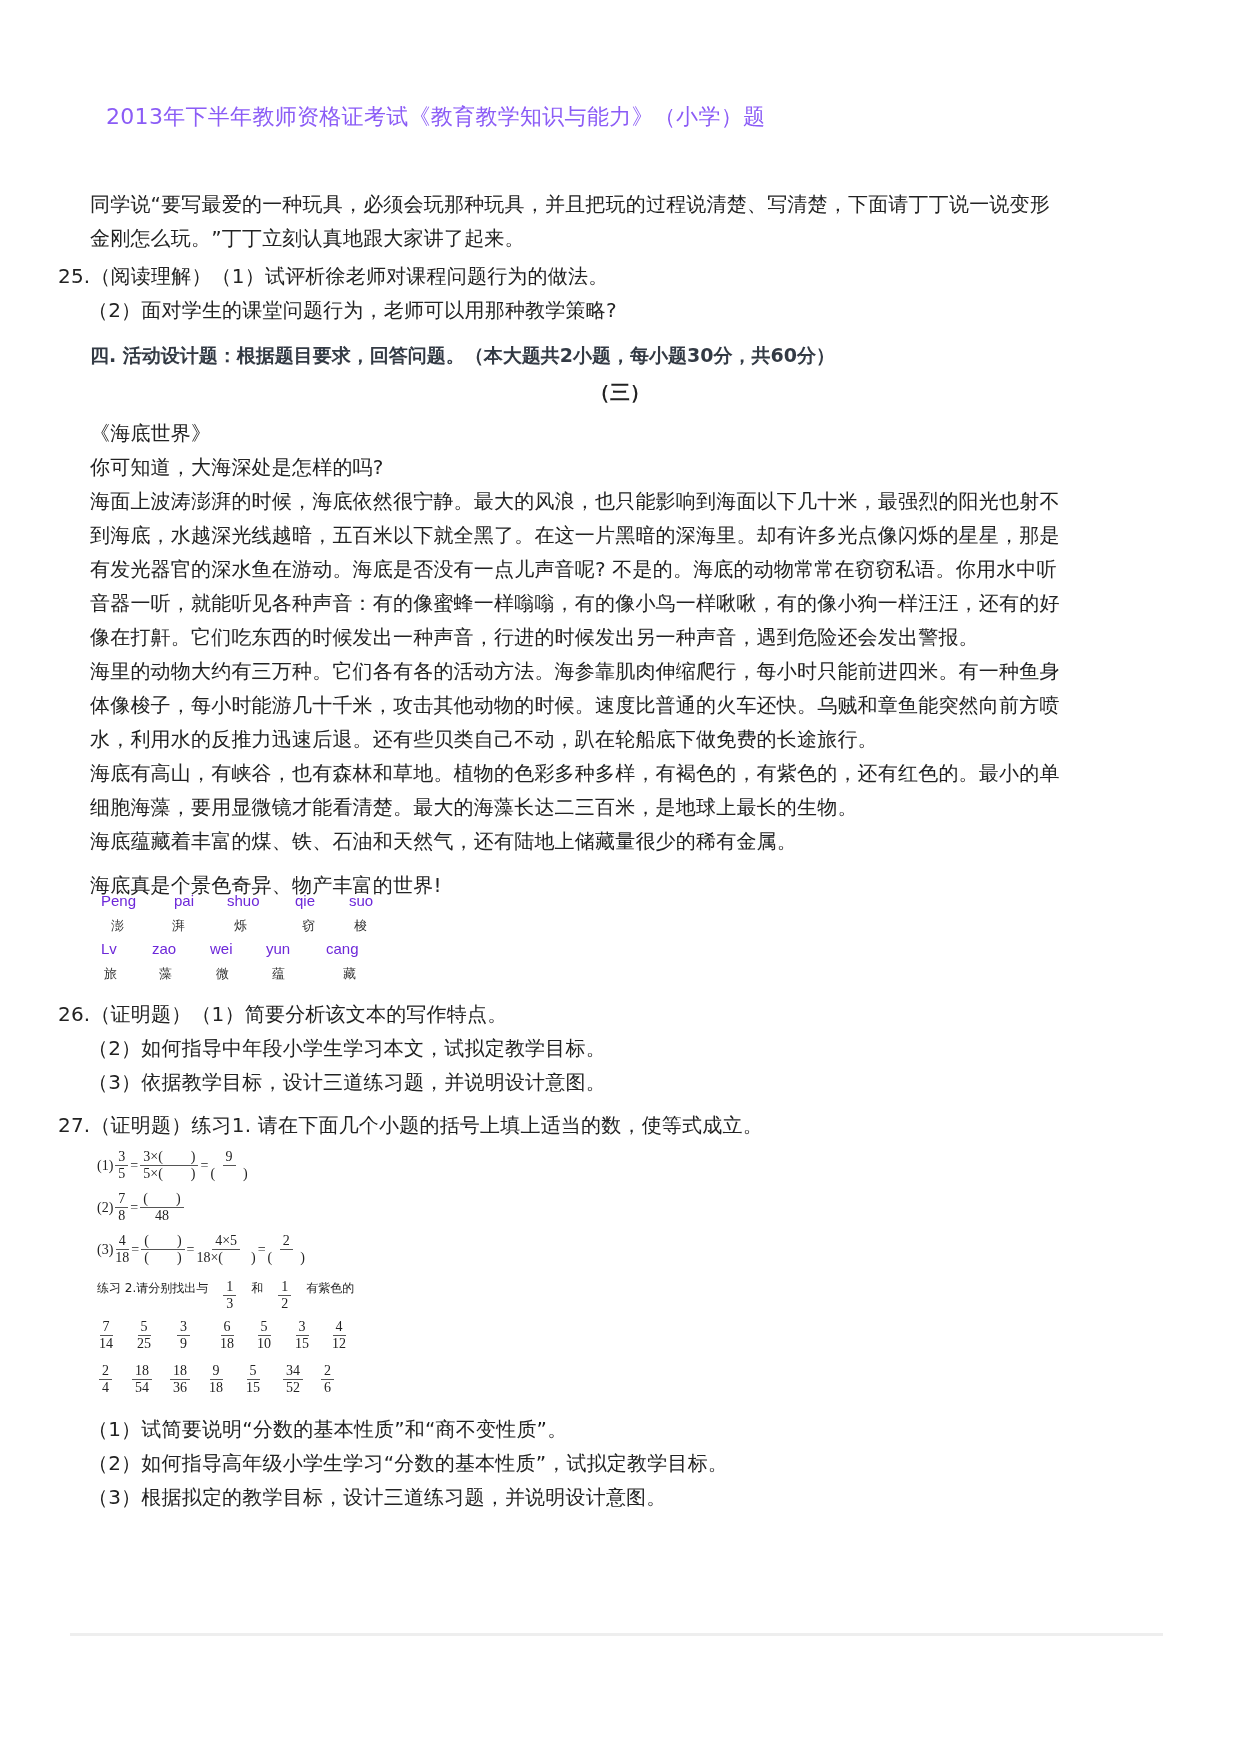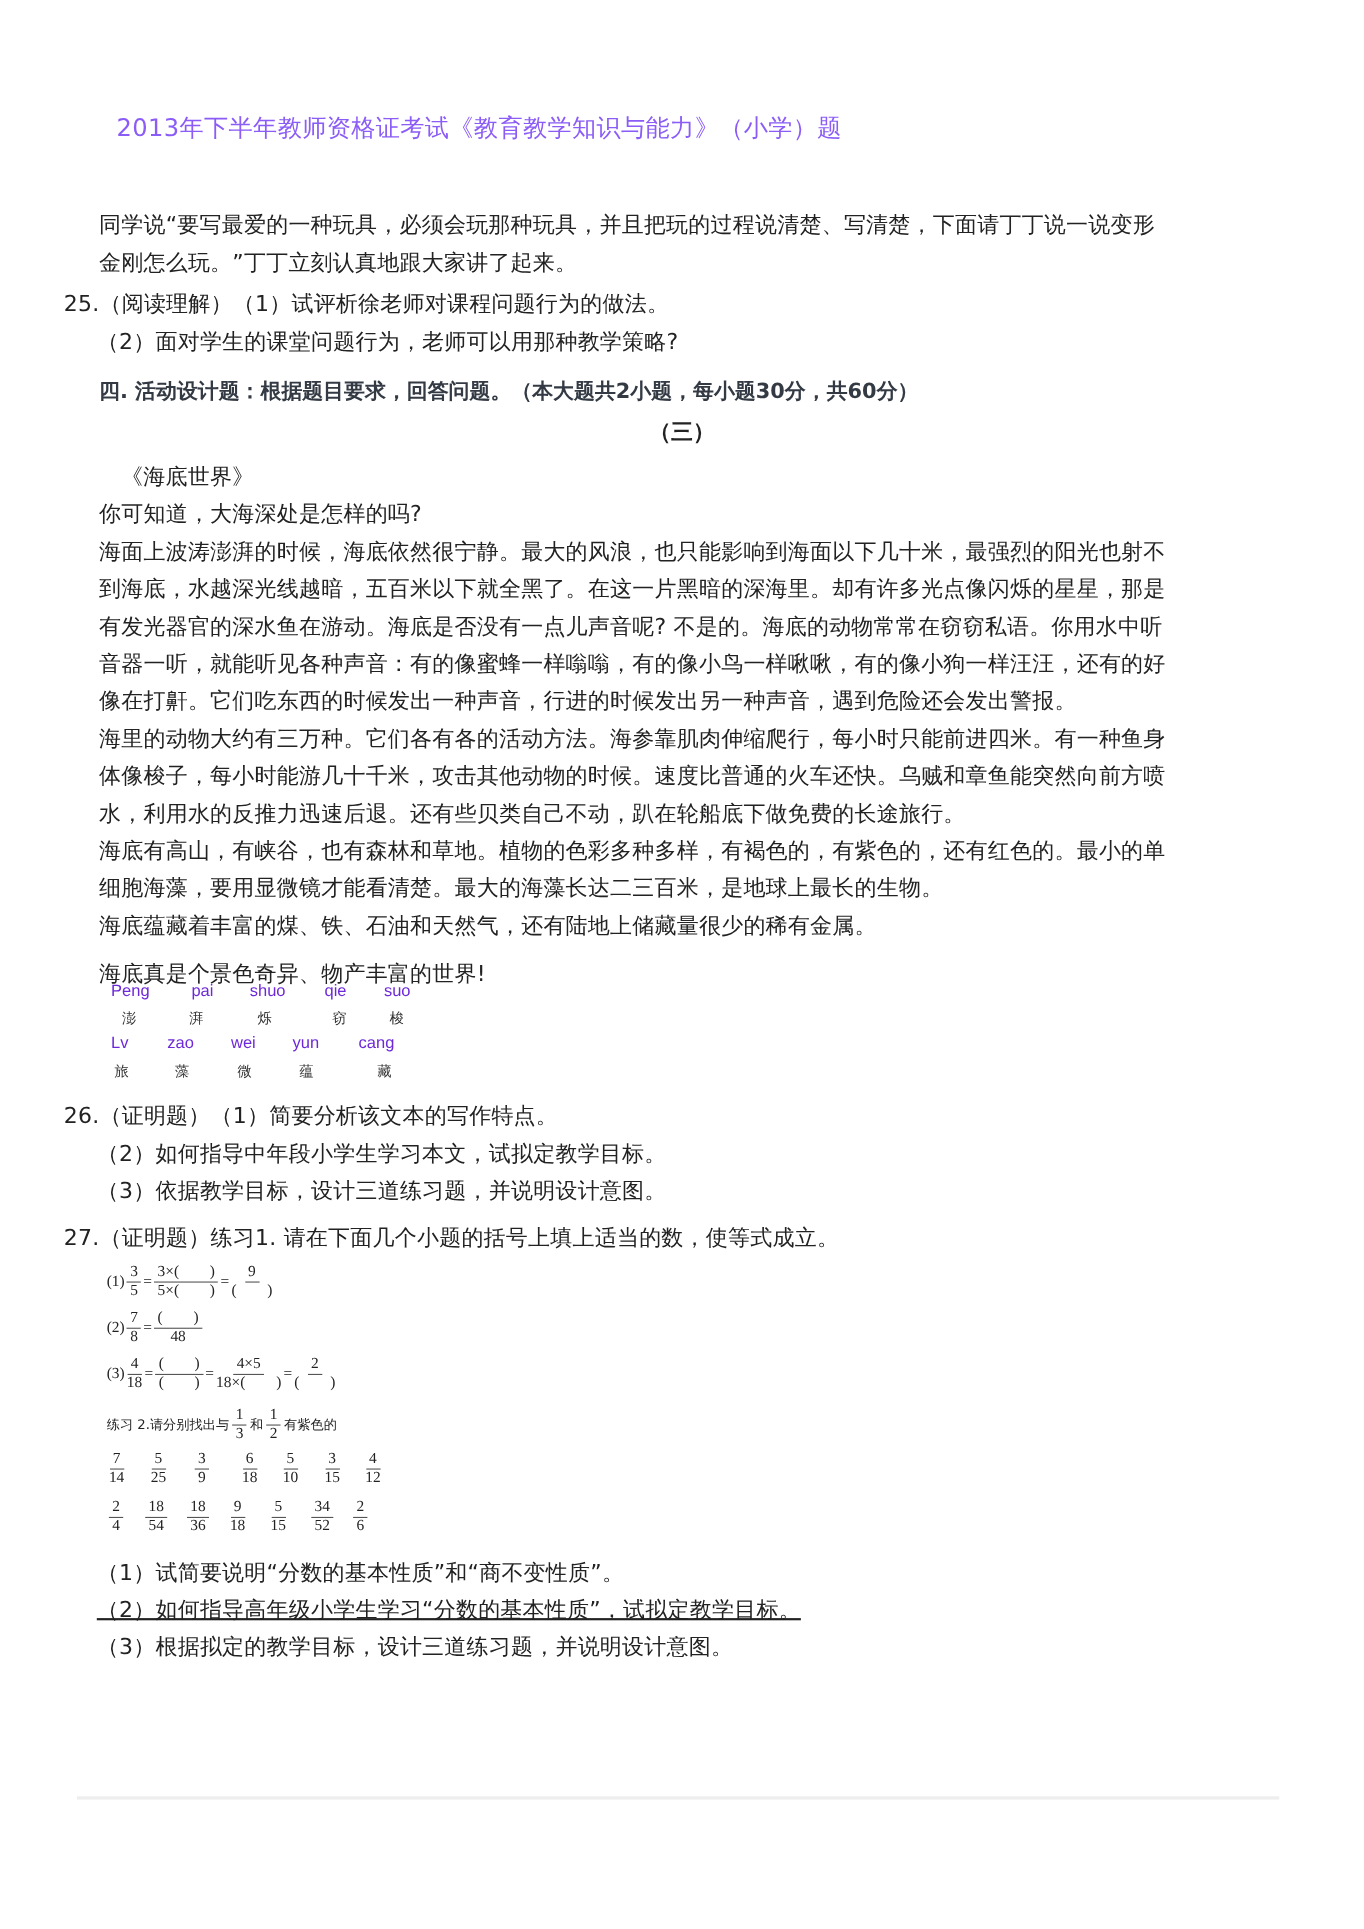--- a/index.html
+++ b/index.html
@@ -25,21 +25,21 @@
 
 <div class="abs body-line" style="left:90px;top:191px;">同学说“要写最爱的一种玩具，必须会玩那种玩具，并且把玩的过程说清楚、写清楚，下面请丁丁说一说变形</div>
 <div class="abs body-line" style="left:90px;top:225px;">金刚怎么玩。”丁丁立刻认真地跟大家讲了起来。</div>
 
 <div class="abs body-line" style="left:58px;top:263px;">25.（阅读理解）（1）试评析徐老师对课程问题行为的做法。</div>
 <div class="abs body-line" style="left:88px;top:297px;">（2）面对学生的课堂问题行为，老师可以用那种教学策略?</div>
 
 <div class="abs section-title">四. 活动设计题：根据题目要求，回答问题。（本大题共2小题，每小题30分，共60分）</div>
 <div class="abs center-label">（三）</div>
 
-<div class="abs body-line" style="left:90px;top:420px;margin-left:20px;">《海底世界》</div>
+<div class="abs body-line" style="left:90px;top:420px;">《海底世界》</div>
 <div class="abs body-line" style="left:90px;top:454px;">你可知道，大海深处是怎样的吗?</div>
 <div class="abs body-line" style="left:90px;top:488px;">海面上波涛澎湃的时候，海底依然很宁静。最大的风浪，也只能影响到海面以下几十米，最强烈的阳光也射不</div>
 <div class="abs body-line" style="left:90px;top:522px;">到海底，水越深光线越暗，五百米以下就全黑了。在这一片黑暗的深海里。却有许多光点像闪烁的星星，那是</div>
 <div class="abs body-line" style="left:90px;top:556px;">有发光器官的深水鱼在游动。海底是否没有一点儿声音呢? 不是的。海底的动物常常在窃窃私语。你用水中听</div>
 <div class="abs body-line" style="left:90px;top:590px;">音器一听，就能听见各种声音：有的像蜜蜂一样嗡嗡，有的像小鸟一样啾啾，有的像小狗一样汪汪，还有的好</div>
 <div class="abs body-line" style="left:90px;top:624px;">像在打鼾。它们吃东西的时候发出一种声音，行进的时候发出另一种声音，遇到危险还会发出警报。</div>
 <div class="abs body-line" style="left:90px;top:658px;">海里的动物大约有三万种。它们各有各的活动方法。海参靠肌肉伸缩爬行，每小时只能前进四米。有一种鱼身</div>
 <div class="abs body-line" style="left:90px;top:692px;">体像梭子，每小时能游几十千米，攻击其他动物的时候。速度比普通的火车还快。乌贼和章鱼能突然向前方喷</div>
 <div class="abs body-line" style="left:90px;top:726px;">水，利用水的反推力迅速后退。还有些贝类自己不动，趴在轮船底下做免费的长途旅行。</div>
 <div class="abs body-line" style="left:90px;top:760px;">海底有高山，有峡谷，也有森林和草地。植物的色彩多种多样，有褐色的，有紫色的，还有红色的。最小的单</div>
@@ -126,21 +126,21 @@
       <span class="num">4×5</span>
       <span class="den">18×(　　)</span>
     </span>
   <span>=</span>
   <span class="frac">
       <span class="num">2</span>
       <span class="den">(　　)</span>
     </span>
 </div>
 
-<div class="abs" style="left:97px;top:1280px;font-size:12px;display:flex;align-items:center;gap:3px;color:#222;">
+<div class="abs" style="left:97px;top:1280px;font-size:12px;display:flex;gap:15px;color:#222;">
   <span>练习 2.请分别找出与</span>
   <span class="frac math" style="font-size:14px;">
       <span class="num">1</span>
       <span class="den">3</span>
     </span>
   <span>和</span>
   <span class="frac math" style="font-size:14px;">
       <span class="num">1</span>
       <span class="den">2</span>
     </span>
@@ -203,16 +203,16 @@
       <span class="num">34</span>
       <span class="den">52</span>
     </span>
   <span class="frac" style="position:absolute;left:222px;">
       <span class="num">2</span>
       <span class="den">6</span>
     </span>
 </div>
 
 <div class="abs body-line" style="left:88px;top:1416px;">（1）试简要说明“分数的基本性质”和“商不变性质”。</div>
-<div class="abs body-line" style="left:88px;top:1450px;text-decoration:underline;">（2）如何指导高年级小学生学习“分数的基本性质”，试拟定教学目标。</div>
+<div class="abs body-line" style="left:88px;top:1450px;">（2）如何指导高年级小学生学习“分数的基本性质”，试拟定教学目标。</div>
 <div class="abs body-line" style="left:88px;top:1484px;">（3）根据拟定的教学目标，设计三道练习题，并说明设计意图。</div>
 
 <div class="abs footer-rule"></div>
 
 </body></html>

